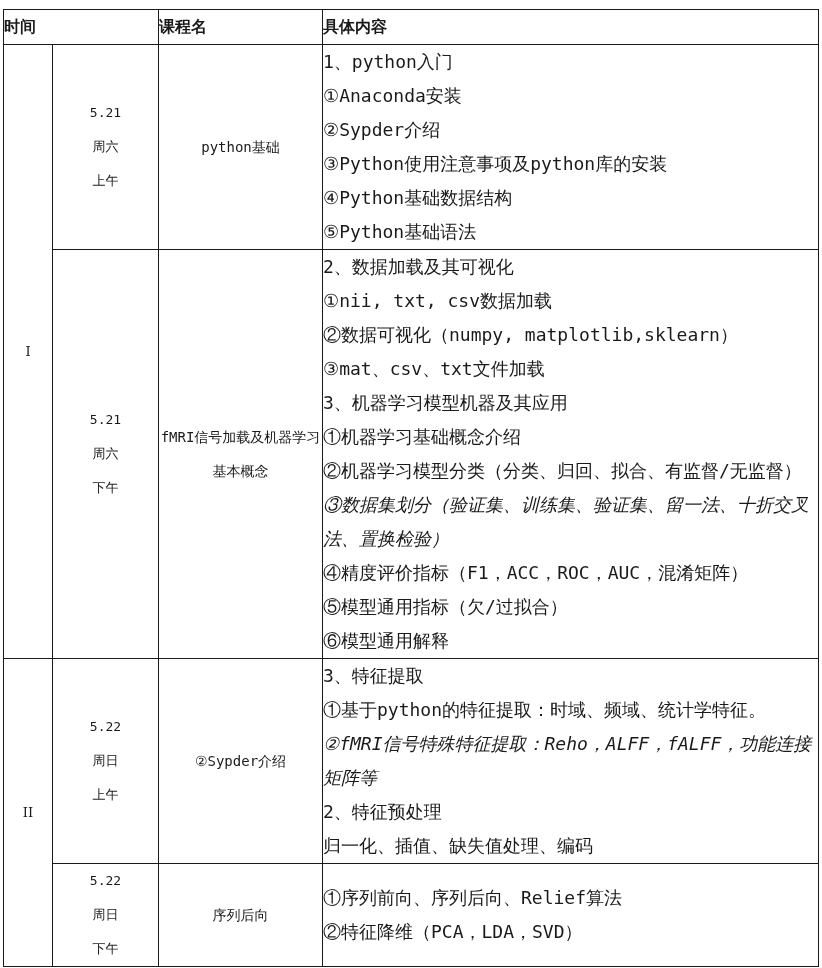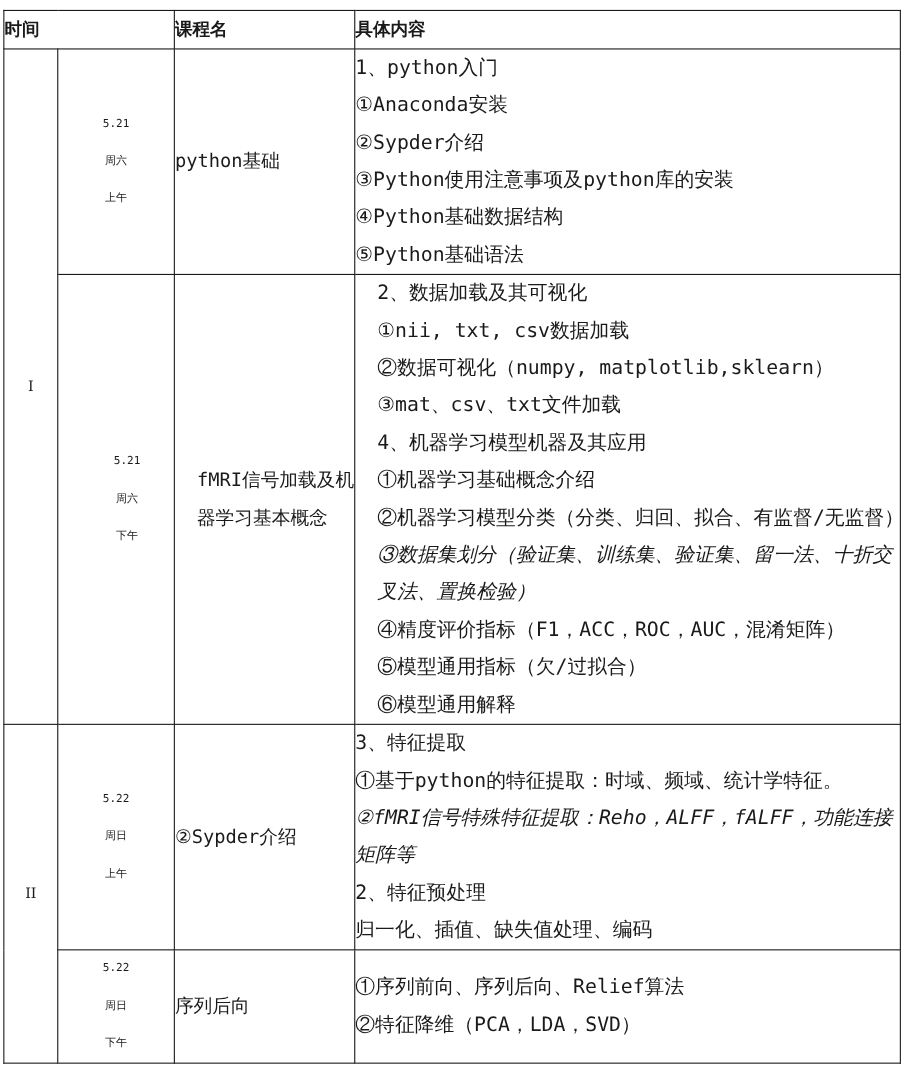--- a/index.html
+++ b/index.html
@@ -10,28 +10,28 @@
       width: 815px; border-collapse: collapse; table-layout: fixed;
     }
     table.schedule td, table.schedule th {
       border: 1.5px solid #1a1a1a; padding: 0; vertical-align: middle;
     }
     table.schedule th {
       height: 34px; font-weight: bold; font-size: 16px;
       font-family: "DejaVu Sans", "Liberation Sans", sans-serif; text-align: left;
     }
     td.section { text-align: center; font-size: 13px; font-family: "DejaVu Serif", "Liberation Serif", serif; }
-    td.time { text-align: center; font-size: 10px; line-height: 34px; }
-    td.course { text-align: left; font-size: 17px; line-height: 34px; padding: 0 18px; }
+    td.time { text-align: center; font-size: 13px; line-height: 34px; }
+    td.course { text-align: center; font-size: 14px; line-height: 34px; padding: 0 18px; }
     td.content { padding: 3px 10px 4px 10px; font-size: 18px; line-height: 34px; vertical-align: top; }
     td.content.centered { vertical-align: middle; }
     .line { display: block; white-space: nowrap; }
     .line.wrap { white-space: normal; font-style: italic; }
     tr.r1 td { height: 203px; }
-    tr.r2 td { height: 407px; padding-left: 20px; }
+    tr.r2 td { height: 407px; }
     tr.r3 td { height: 202px; }
     tr.r4 td { height: 101px; }
   </style>
 </head>
 <body>
 
 <table class="schedule">
   <colgroup>
     <col style="width:49px">
     <col style="width:106px">
@@ -70,21 +70,21 @@
         <span class="line">5.21</span>
         <span class="line">周六</span>
         <span class="line">下午</span>
       </td>
       <td class="course">fMRI信号加载及机器学习基本概念</td>
       <td class="content">
         <span class="line">2、数据加载及其可视化</span>
         <span class="line">①nii, txt, csv数据加载</span>
         <span class="line">②数据可视化（numpy, matplotlib,sklearn）</span>
         <span class="line">③mat、csv、txt文件加载</span>
-        <span class="line">4、机器学习模型机器及其应用</span>
+        <span class="line">3、机器学习模型机器及其应用</span>
         <span class="line">①机器学习基础概念介绍</span>
         <span class="line">②机器学习模型分类（分类、归回、拟合、有监督/无监督）</span>
         <span class="line wrap">③数据集划分（验证集、训练集、验证集、留一法、十折交叉法、置换检验）</span>
         <span class="line">④精度评价指标（F1，ACC，ROC，AUC，混淆矩阵）</span>
         <span class="line">⑤模型通用指标（欠/过拟合）</span>
         <span class="line">⑥模型通用解释</span>
       </td>
     </tr>
 
     <tr class="r3">

